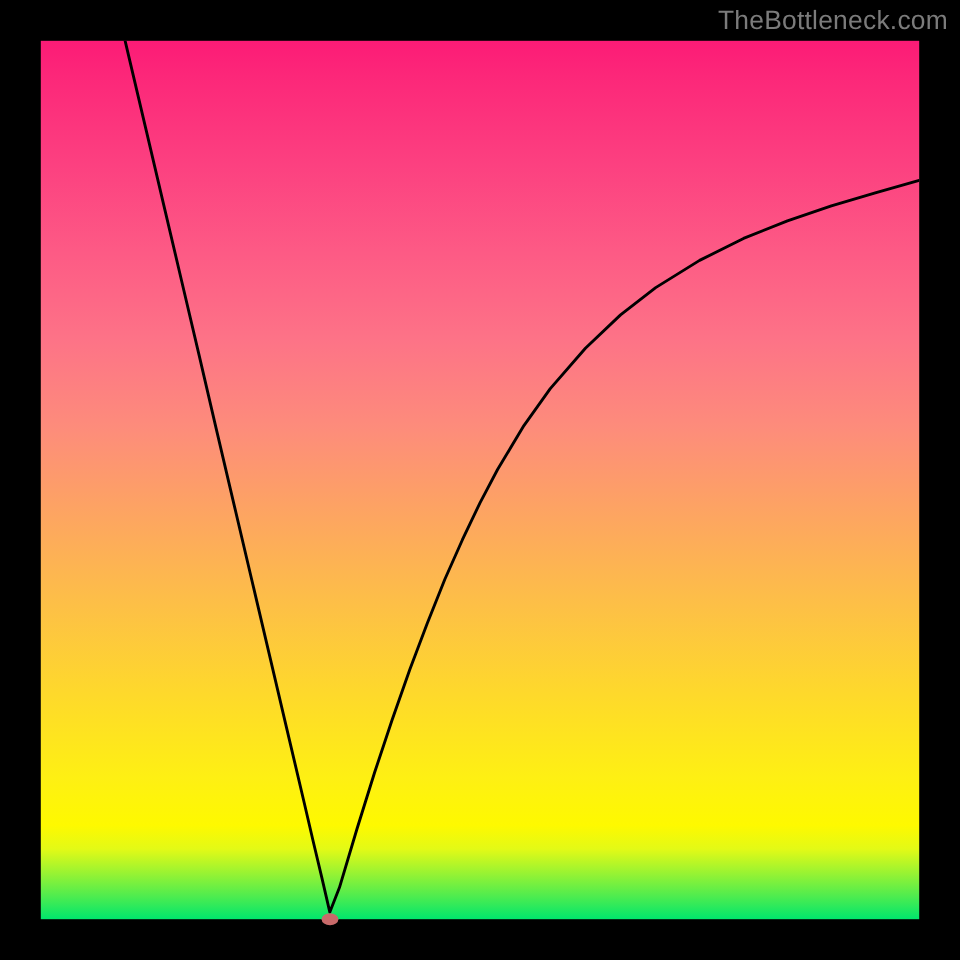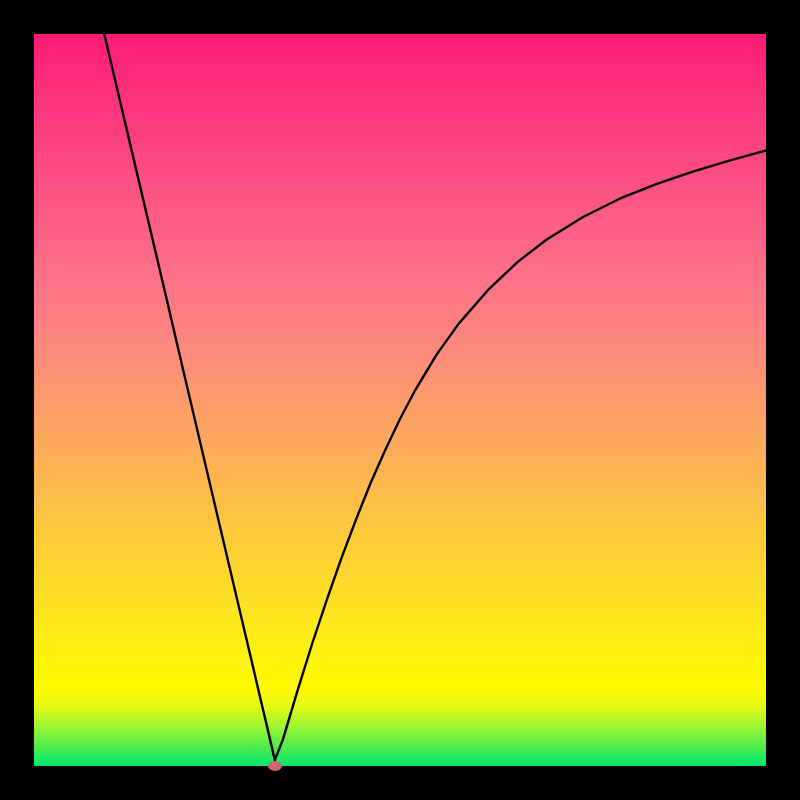--- a/index.html
+++ b/index.html
@@ -31,13 +31,14 @@
 <body>
 
 <div class="frame">
   <div class="plot">
     <div class="grad"></div>
     <svg class="curve" viewBox="0 0 732 732" preserveAspectRatio="none">
       <path id="curve-path" fill="none" stroke="#000" stroke-width="2.4" stroke-linecap="round" stroke-linejoin="round" d="M70.27 0.00 L87.84 74.66 L102.48 136.88 L117.12 199.10 L131.76 261.32 L146.40 324.28 L161.04 386.50 L175.68 448.72 L190.32 510.94 L204.96 573.16 L219.60 635.38 L226.92 666.85 L234.24 697.60 L240.83 726.14 L248.88 705.65 L263.52 656.60 L278.16 609.76 L292.80 565.84 L307.44 524.11 L322.08 485.32 L336.72 448.72 L351.36 415.78 L366.00 385.03 L380.64 357.22 L402.60 320.62 L424.56 289.87 L453.84 256.20 L483.12 228.38 L512.40 205.69 L549.00 183.00 L585.60 164.70 L622.20 150.06 L658.80 137.62 L695.40 126.64 L732.00 116.39"></path>
     </svg>
     <div class="dot" id="marker" style="left: 240.828px; top: 732px;"></div>
   </div>
+  <div class="attrib">TheBottleneck.com</div>
 </div>
 
 </body></html>

